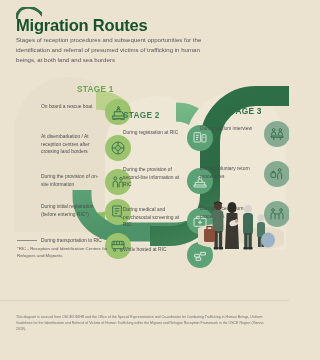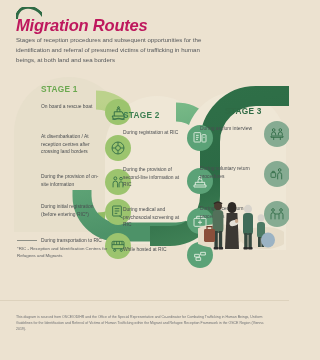--- a/index.html
+++ b/index.html
@@ -10,39 +10,39 @@
     -webkit-font-smoothing:antialiased;
   }
   #poster{position:absolute;inset:0;}
 
   
   .swoosh{position:absolute;left:16px;top:7px;width:26px;height:12px;overflow:hidden;}
   .swoosh i{display:block;position:absolute;left:-2px;top:0;width:28px;height:22px;
     border-radius:50%;border:3.5px solid #2f6b45;border-right-color:transparent;
     border-bottom-color:transparent;transform:rotate(38deg);}
   .title{position:absolute;left:16px;top:16px;font-size:16.5px;font-weight:bold;
-    color:#be185d;letter-spacing:-0.2px;font-style:italic;}
+    color:#14532d;letter-spacing:-0.2px;}
   .subtitle{position:absolute;left:16px;top:35px;width:196px;font-size:6.1px;
     line-height:1.62;color:#54575a;}
 
   
   svg.track{position:absolute;left:0;top:0;width:289px;height:360px;}
 
   
   .stage{position:absolute;}
   .stage .hdr{font-size:8.3px;font-weight:bold;letter-spacing:0.25px;}
   .stage .rows{margin-top:9px;}
   .row{position:relative;height:30px;}
   .row .txt{position:absolute;left:0;top:0;width:62px;font-size:4.9px;
     line-height:1.55;color:#4a4d50;}
   .row .ico{position:absolute;border-radius:50%;display:flex;
     align-items:center;justify-content:center;}
   .row .ico svg{display:block;}
 
-  #s1{left:41px;top:84px;}  #s1 .hdr{color:#6aa84f;}
+  #s1{left:41px;top:84px;}  #s1 .hdr{color:#6aa84f;margin-left:36px;}
   #s2{left:123px;top:110px;} #s2 .hdr{color:#3d7f52;}
   #s3{left:200px;top:106px;} #s3 .hdr{color:#2f6b45;padding-left:25px;}
 
   #s1 .row .ico{left:64px;width:26px;height:26px;top:-4px;background:#9cc46e;}
   #s2 .row .ico{left:64px;width:26px;height:26px;top:-4px;background:#5ba277;}
   #s3 .row .ico{left:64px;width:26px;height:26px;top:-4px;background:#86ab92;}
 
   
   .rule{position:absolute;left:17px;top:240px;width:20px;height:1px;
     background:#8d8f86;}

